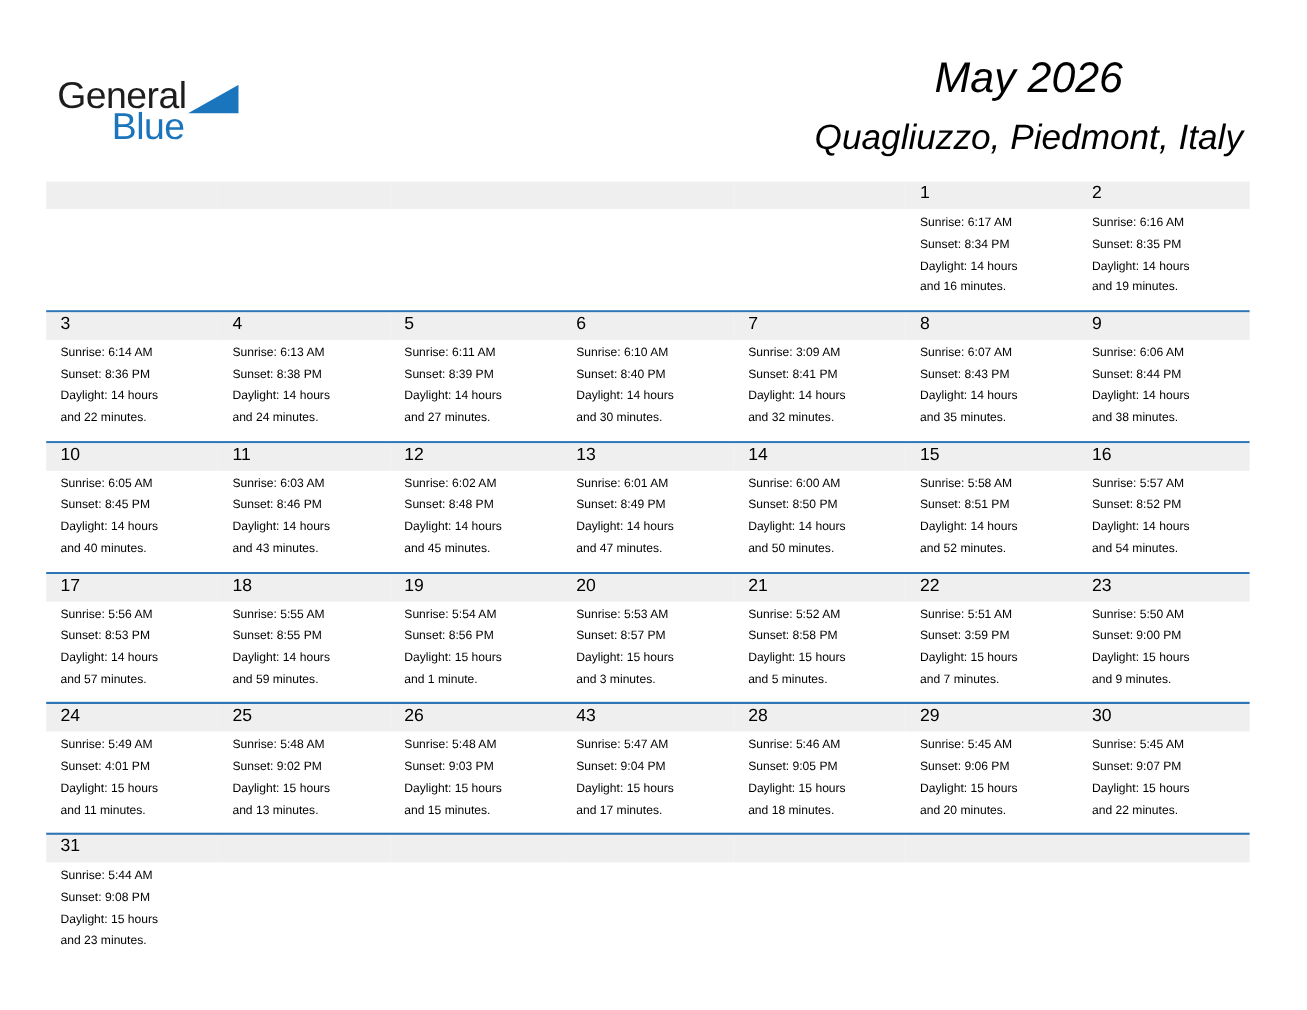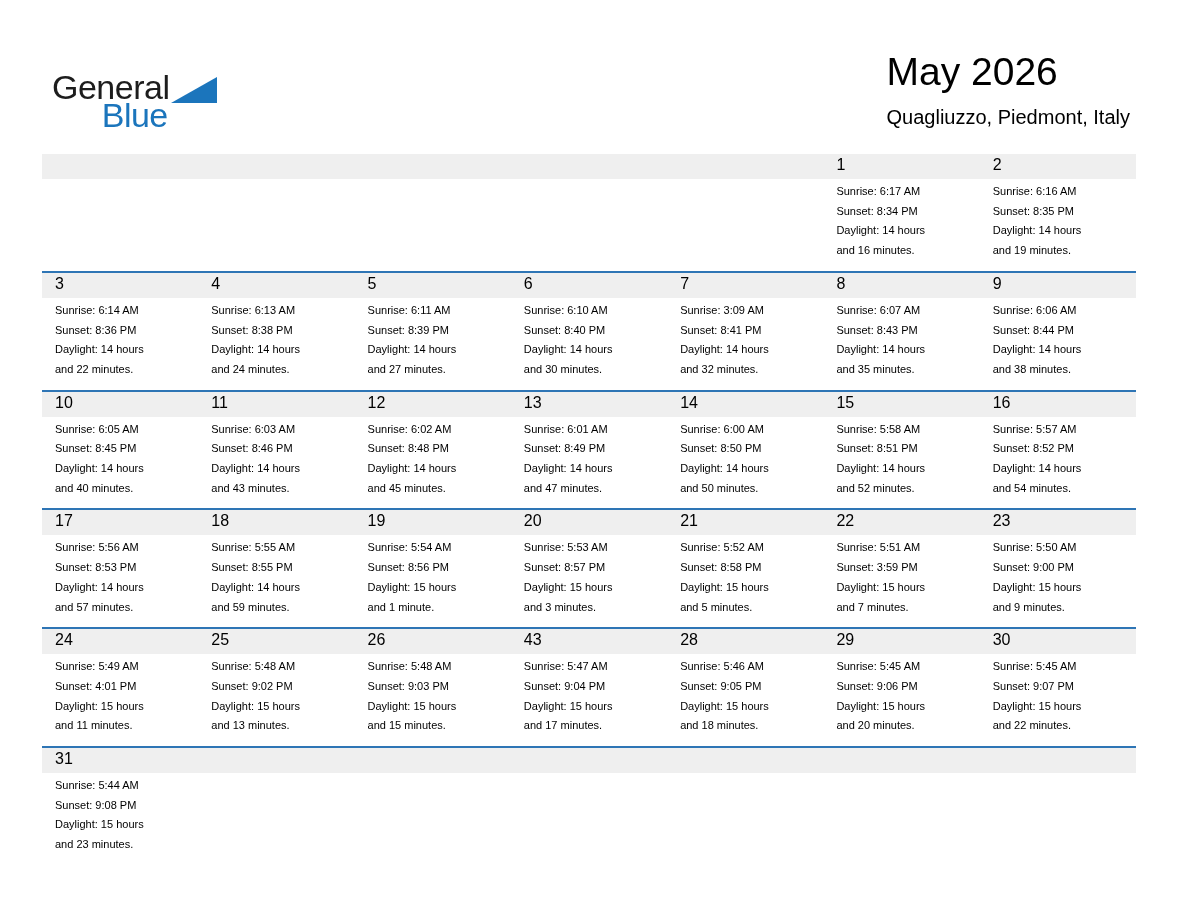--- a/index.html
+++ b/index.html
@@ -14,23 +14,23 @@
   .page{width:1188px;height:918px;position:relative;overflow:hidden;}
 
   
   .top{display:flex;justify-content:space-between;align-items:flex-start;padding:48px 58px 0 52px;}
   .logo{display:flex;flex-direction:column;margin-top:22px;}
   .logo-line1{display:flex;align-items:flex-end;}
   .logo-general{font-size:34px;font-weight:500;color:#1d1d1d;letter-spacing:-0.5px;line-height:1;}
   .logo-triangle{display:inline-block;margin-left:2px;line-height:0;}
   .logo-line2{text-align:center;margin-top:-6px;}
   .logo-blue{font-size:34px;font-weight:500;color:var(--logo-blue);letter-spacing:-0.5px;line-height:1;}
-  .titles{text-align:left;}
+  .titles{text-align:center;font-style:italic;}
   .month-title{font-size:39px;font-weight:400;color:#000;line-height:1.25;}
-  .location-subtitle{font-size:20px;font-weight:400;color:#000;margin-top:8px;line-height:1.2;}
+  .location-subtitle{font-size:32px;font-weight:400;color:#000;margin-top:8px;line-height:1.2;}
 
   
   .calendar{margin:22px 52px 0 42px;width:1094px;}
   .weekday-row{display:flex;background:var(--header-blue);height:33px;align-items:center;}
   .weekday-cell{flex:1;color:#ffffff;font-size:17px;padding-left:13px;white-space:nowrap;overflow:hidden;}
   .week-row{display:flex;border-top:2px solid var(--header-blue);}
   .week-row.first{border-top:none;}
   .day-cell{flex:1;display:flex;flex-direction:column;min-width:0;}
   .day-num{background:var(--band-gray);height:25px;font-size:16px;padding:2px 0 0 13px;color:#000;}
   .day-info{padding:3px 4px 10px 13px;font-size:11px;line-height:19.7px;min-height:82px;color:#000;}

